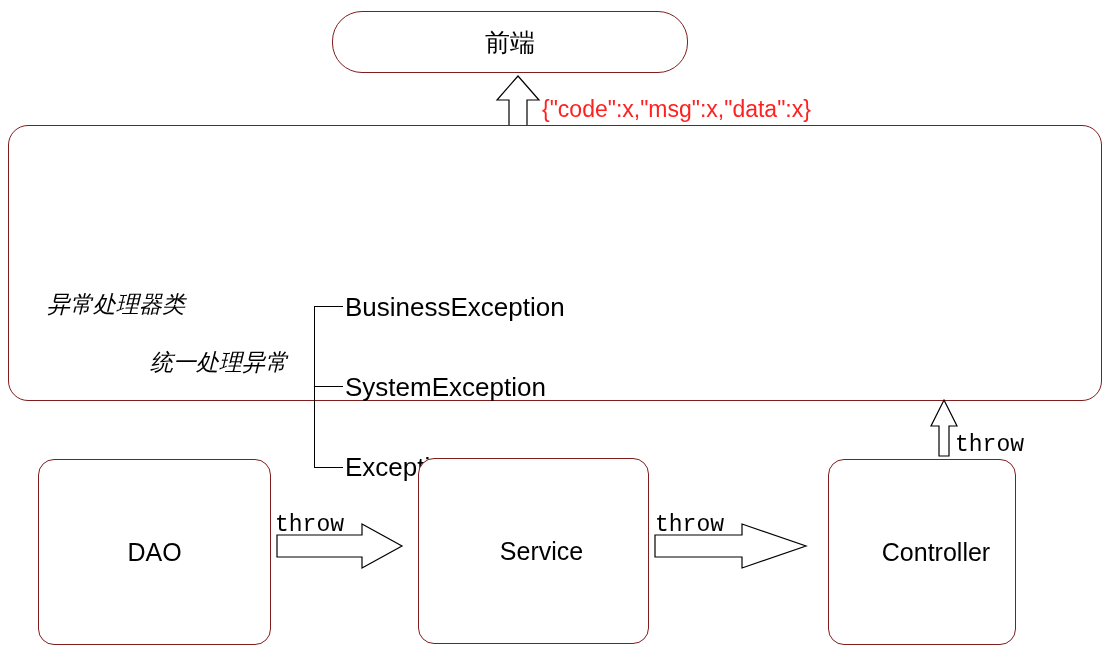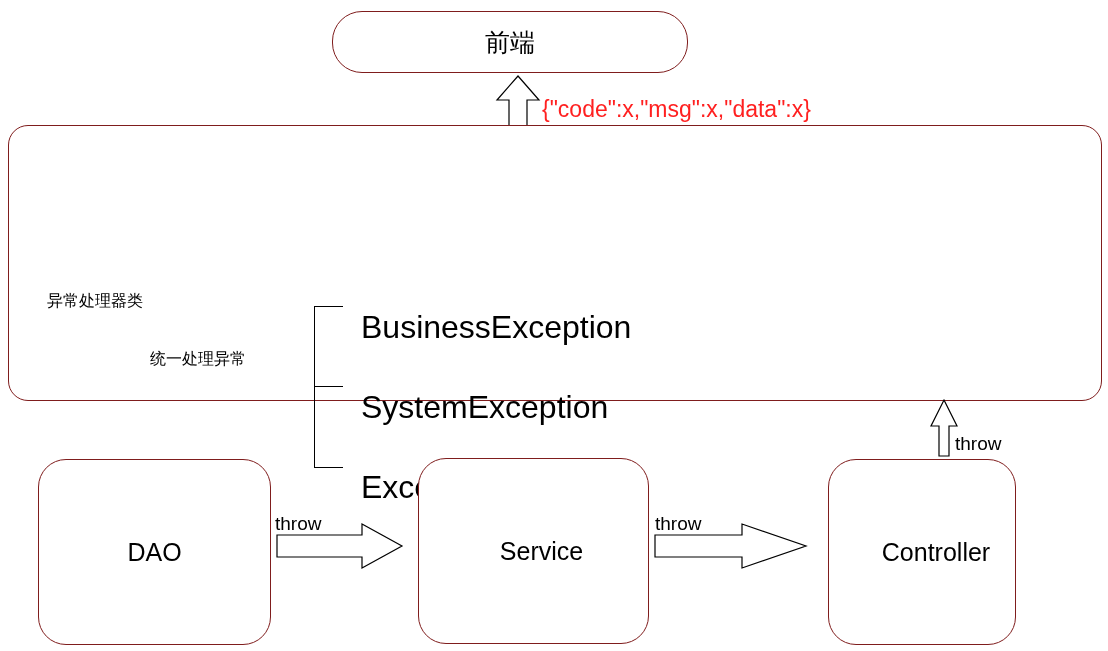--- a/index.html
+++ b/index.html
@@ -46,34 +46,35 @@
     left: 8px;
     top: 125px;
     width: 1094px;
     height: 276px;
     border-radius: 20px;
     display: block;
   }
 
   .layer-box {
     height: 186px;
-    border-radius: 28px;
+    border-radius: 16px;
     font-size: 25px;
     line-height: 1;
   }
   .dao-box        { left: 38px;  top: 459px; width: 233px; }
   .service-box    { left: 418px; top: 458px; width: 231px; padding-left: 16px; }
   .controller-box { left: 828px; top: 459px; width: 188px; padding-left: 28px; }
 
   
   .handler-label {
     position: absolute;
-    font-size: 16px;
-    line-height: 1;
-    white-space: nowrap;
+    font-size: 23px;
+    line-height: 1;
+    white-space: nowrap;
+    font-style: italic;
   }
   .handler-title    { left: 38px;  top: 167px; }
   .handler-subtitle { left: 141px; top: 225px; }
 
   
   .bracket-spine {
     position: absolute;
     left: 305px;
     top: 180px;
     width: 1px;
@@ -86,26 +87,25 @@
     width: 29px;
     height: 1px;
     background: #000000;
   }
   .stub-1 { top: 180px; }
   .stub-2 { top: 260px; }
   .stub-3 { top: 341px; }
 
   .exception-item {
     position: absolute;
-    left: 352px;
-    font-size: 32px;
+    left: 336px;
+    font-size: 26px;
     line-height: 1;
     white-space: nowrap;
     transform: translateY(-50%);
-    margin-top: 20px;
   }
   .exc-1 { top: 181px; }
   .exc-2 { top: 261px; }
   .exc-3 { top: 341px; }
 
   
   .arrow-svg {
     position: absolute;
     overflow: visible;
   }
@@ -117,23 +117,24 @@
   }
 
   .arrow-up-frontend   { left: 494px; top: 74px;  width: 48px;  height: 54px; }
   .arrow-up-controller { left: 928px; top: 398px; width: 32px;  height: 60px; }
   .arrow-dao-service   { left: 276px; top: 518px; width: 128px; height: 56px; }
   .arrow-svc-ctrl      { left: 654px; top: 518px; width: 154px; height: 56px; }
 
   
   .edge-label {
     position: absolute;
-    font-size: 19px;
-    line-height: 1;
-    white-space: nowrap;
+    font-size: 23px;
+    line-height: 1;
+    white-space: nowrap;
+    font-family: Liberation Mono, monospace;
   }
   .label-dao-service   { left: 275px; top: 514px; }
   .label-svc-ctrl      { left: 655px; top: 514px; }
   .label-controller-up { left: 955px; top: 434px; }
 
   .json-label {
     position: absolute;
     left: 542px;
     top: 98px;
     font-size: 23px;

